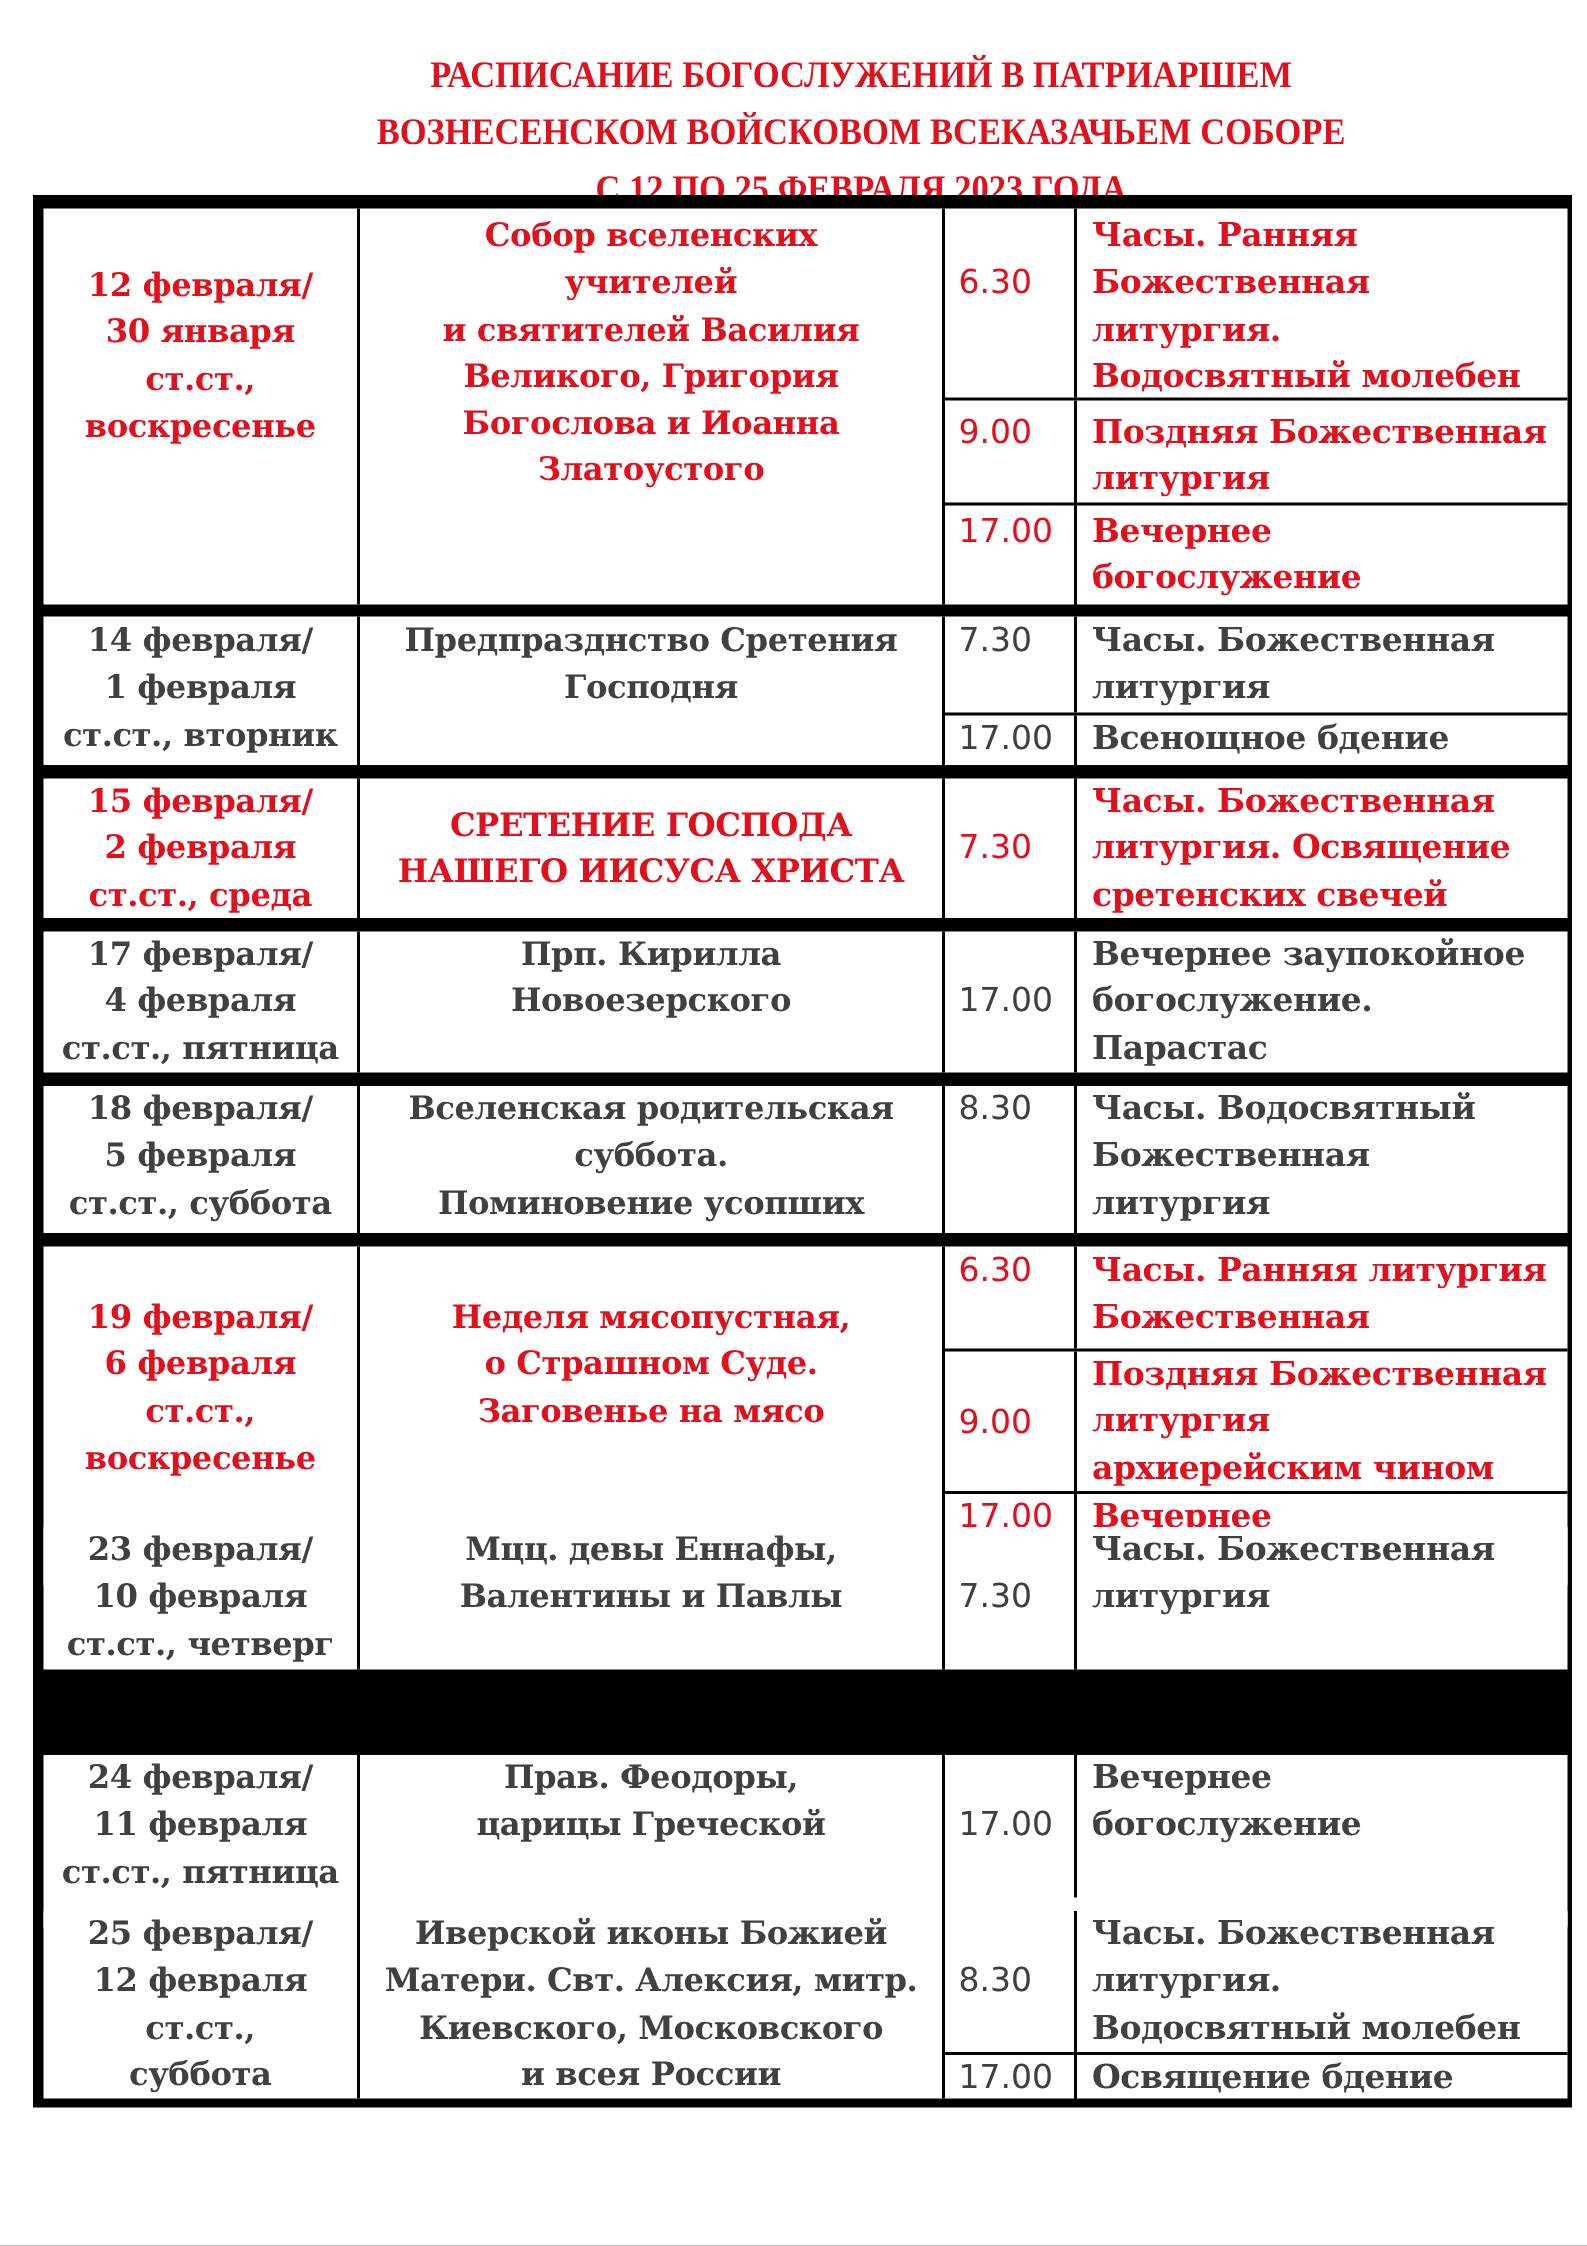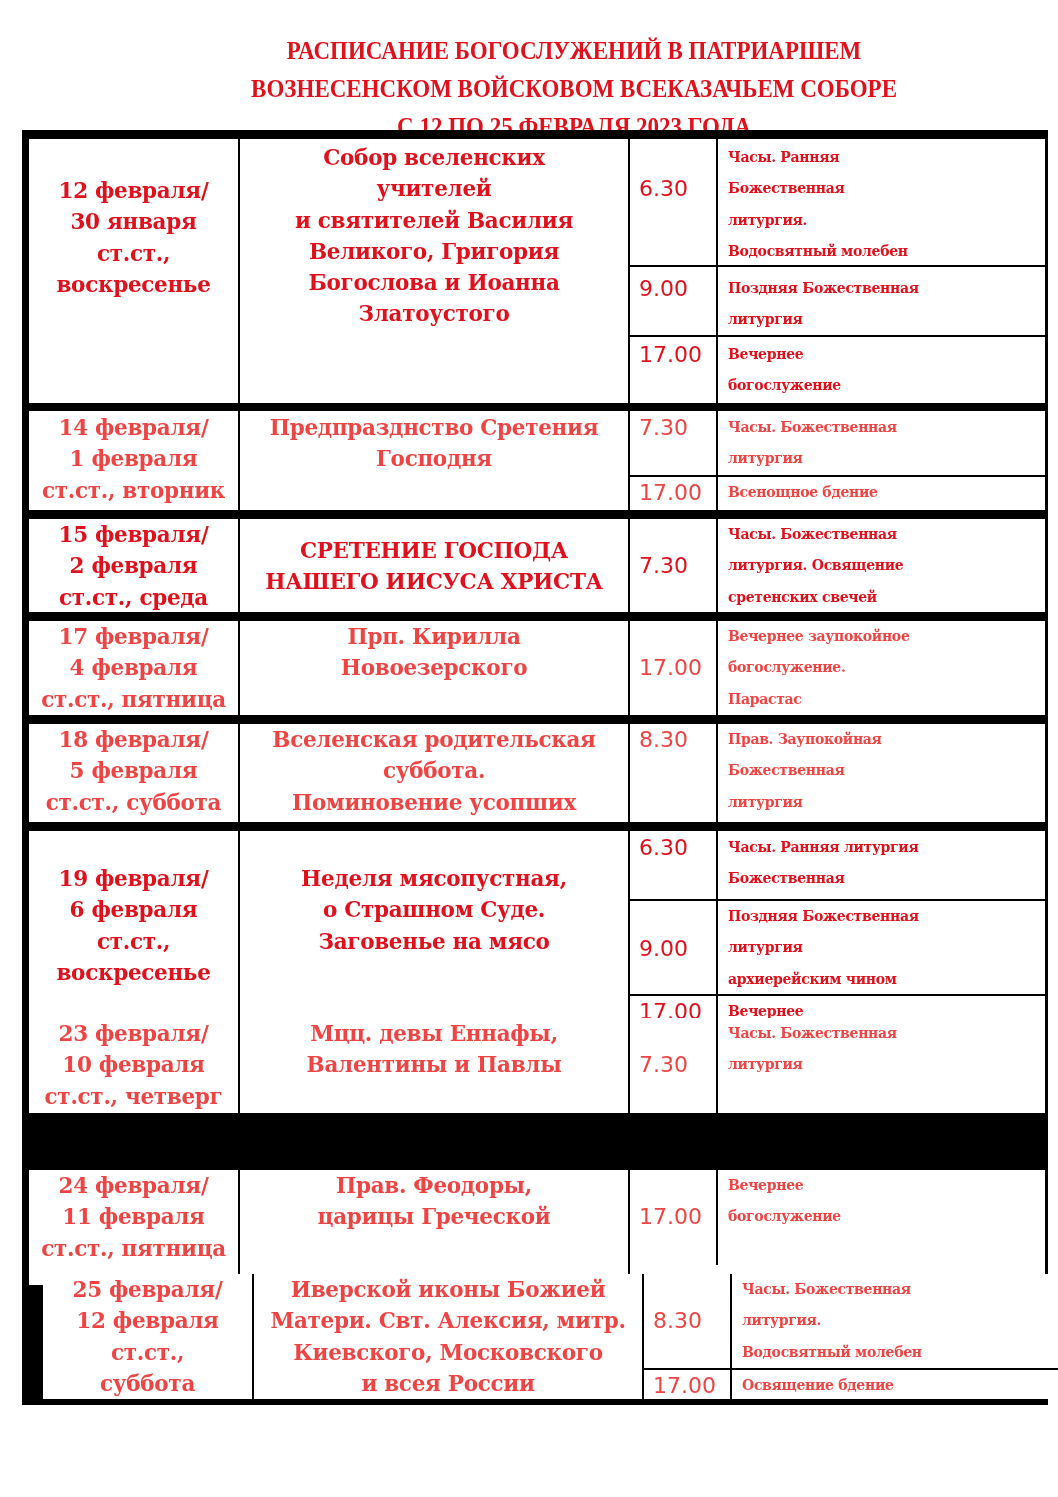--- a/index.html
+++ b/index.html
@@ -15,24 +15,24 @@
   .cell { position:absolute; top:0; bottom:0; box-sizing:border-box; }
   .c-date { left:0; width:211px; border-right:2px solid #000; text-align:center; }
   .c-feast { left:211px; width:390px; border-right:2px solid #000; text-align:center; }
   .c-slots { left:601px; right:0; }
   .slot { position:absolute; left:0; right:0; }
   .slot + .slot { border-top:2px solid #000; }
   .s-time { position:absolute; left:0; top:0; bottom:0; width:88px; border-right:2px solid #000;
             box-sizing:border-box; padding-left:9px; font-family:"DejaVu Sans", sans-serif;
             font-size:22px; line-height:31px; }
   .s-desc { position:absolute; left:98px; right:4px; top:0; bottom:0; font-weight:bold;
-            font-size:14px; line-height:31.3px; white-space:pre-line; letter-spacing:-0.3px; }
+            font-size:22px; line-height:31.3px; white-space:pre-line; letter-spacing:-0.3px; }
   .txt { font-weight:bold; font-size:21.5px; line-height:31.3px; white-space:pre-line; letter-spacing:-0.3px; }
   .red { color:#e0101c; }
-  .blk { color:#ef4444; }
+  .blk { color:#404040; }
 </style>
 </head>
 <body>
 
 <div class="title">
   <div>РАСПИСАНИЕ БОГОСЛУЖЕНИЙ В ПАТРИАРШЕМ</div>
   <div>ВОЗНЕСЕНСКОМ ВОЙСКОВОМ ВСЕКАЗАЧЬЕМ СОБОРЕ</div>
   <div>С 12 ПО 25  ФЕВРАЛЯ 2023 ГОДА</div>
 </div>
 
@@ -144,21 +144,21 @@
 ст.ст., суббота</div>
     </div>
     <div class="cell c-feast">
       <div class="txt" style="padding-top:0px">Вселенская родительская
 суббота.
 Поминовение усопших</div>
     </div>
     <div class="cell c-slots">
       <div class="slot" style="top:0;height:98px">
         <div class="s-time" style="padding-top:0px">8.30</div>
-        <div class="s-desc" style="padding-top:0px">Прав. Заупокойная
+        <div class="s-desc" style="padding-top:0px">Часы. Водосвятный
 Божественная
 литургия</div>
       </div>
     </div>
   </div>
 
   <div class="row red" style="top:701px;height:226px;">
     <div class="cell c-date">
       <div class="txt" style="padding-top:32px">19 февраля/
 6 февраля
@@ -221,21 +221,21 @@
     </div>
     <div class="cell c-slots">
       <div class="slot" style="top:0;height:95px">
         <div class="s-time" style="padding-top:31px">17.00</div>
         <div class="s-desc" style="padding-top:0px">Вечернее
 богослужение</div>
       </div>
     </div>
   </div>
 
-  <div class="row blk" style="top:1144px;height:125px;margin-left:14px;">
+  <div class="row blk" style="top:1144px;height:125px;">
     <div class="cell c-date">
       <div class="txt" style="padding-top:0px">25 февраля/
 12 февраля
 ст.ст.,
 суббота</div>
     </div>
     <div class="cell c-feast">
       <div class="txt" style="padding-top:0px">Иверской иконы Божией
 Матери. Свт. Алексия, митр.
 Киевского, Московского

